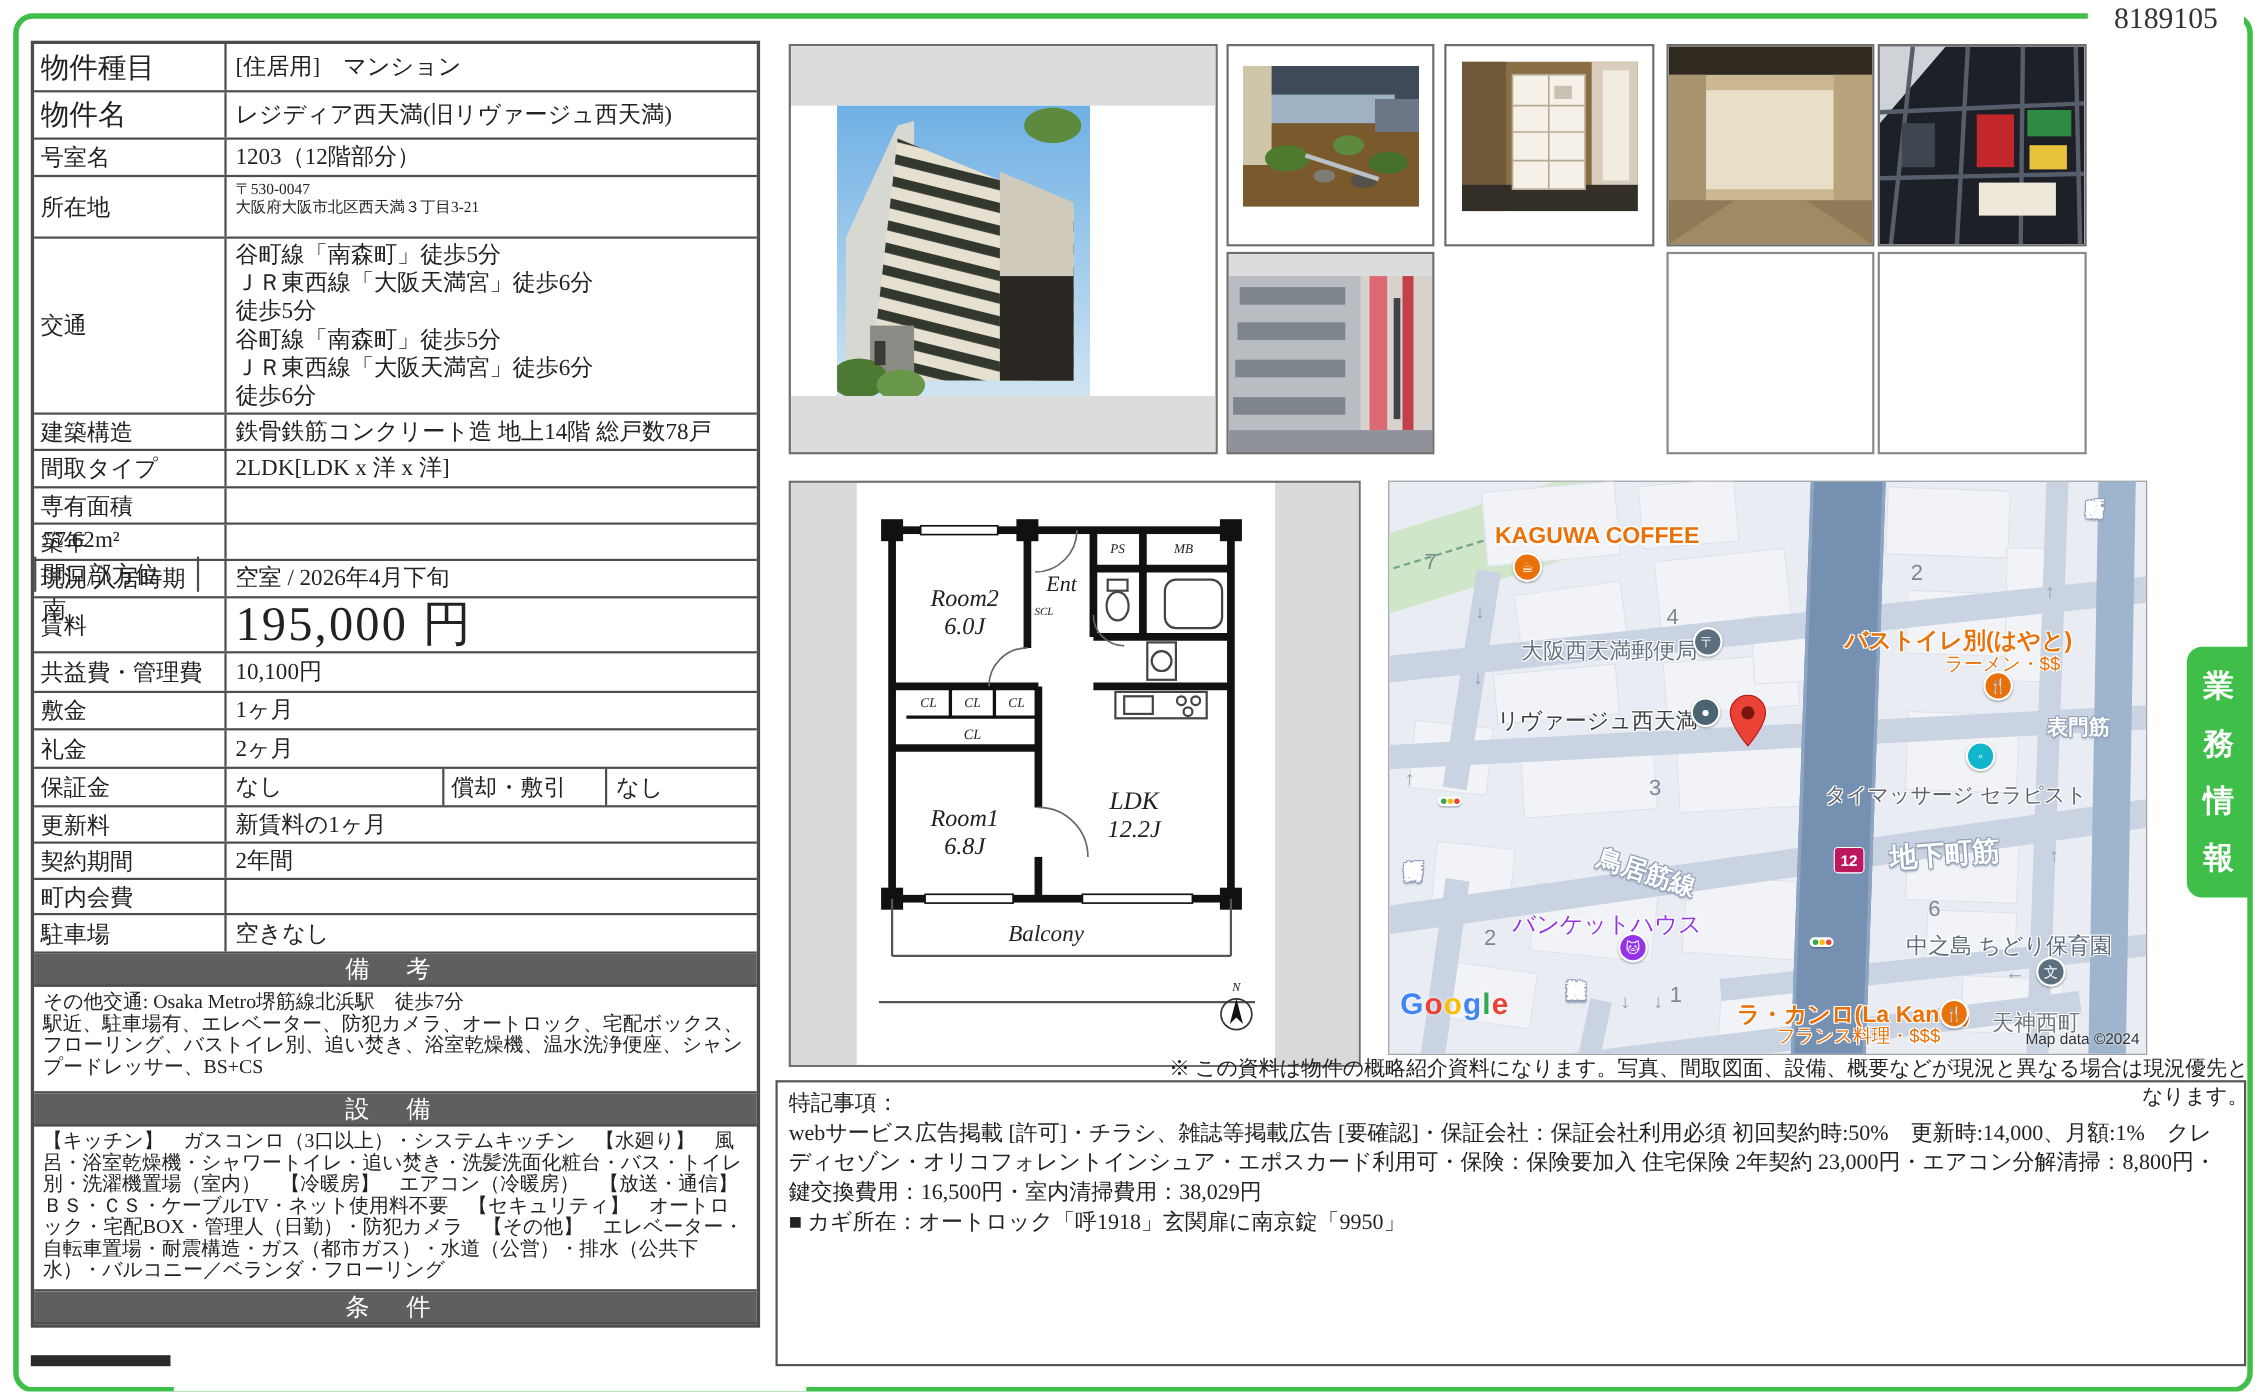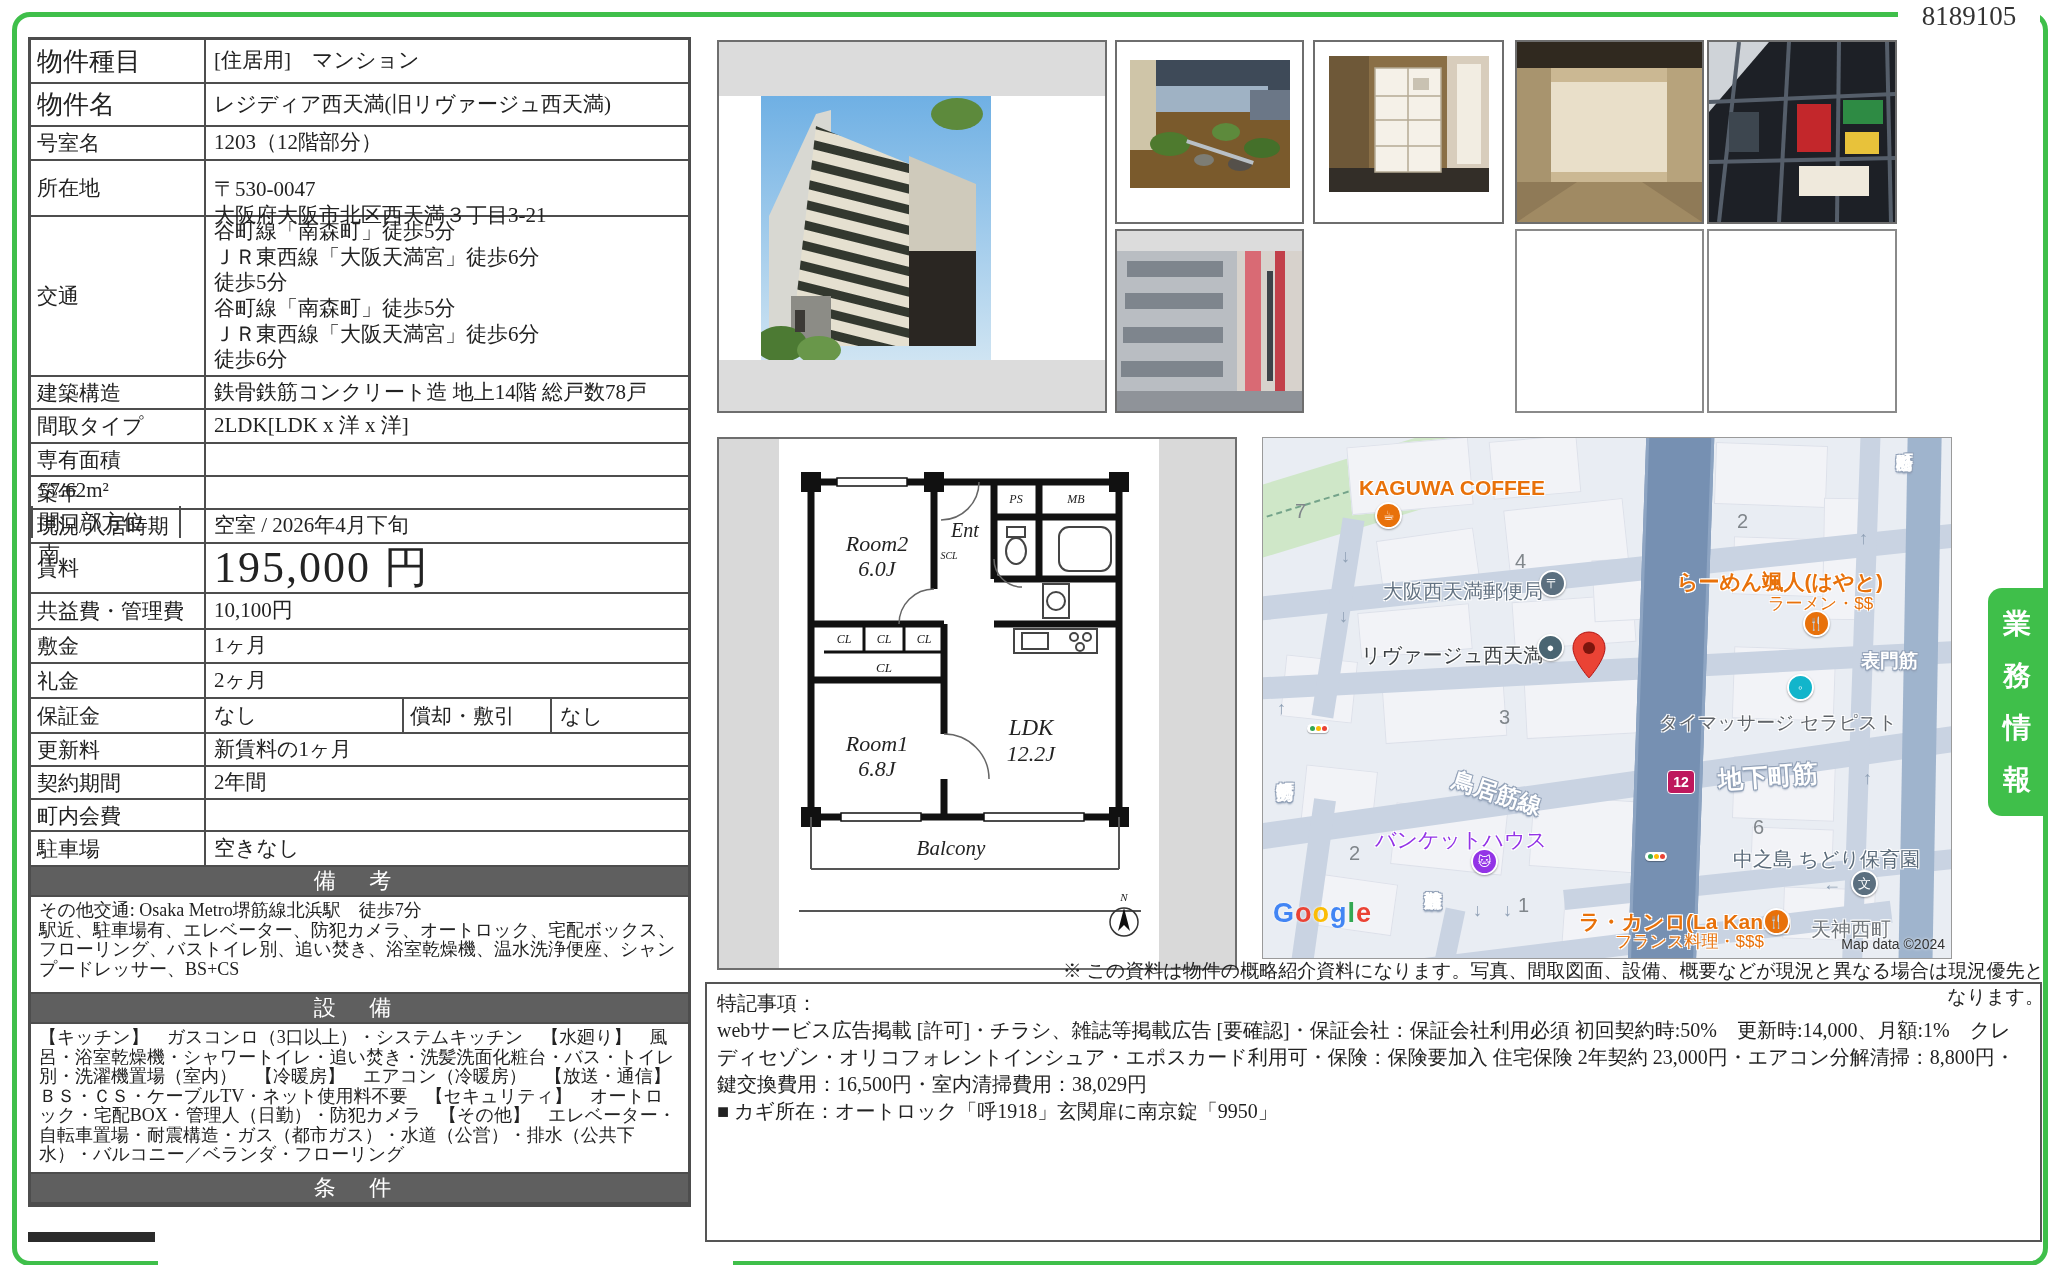--- a/index.html
+++ b/index.html
@@ -73,21 +73,21 @@
     <div class="t-row fs-big" style="height: 43px;">
       <div class="t-lbl">物件名</div>
       <div class="t-val">レジディア西天満(旧リヴァージュ西天満)</div>
     </div>
     <div class="t-row" style="height: 34px;">
       <div class="t-lbl">号室名</div>
       <div class="t-val">1203（12階部分）</div>
     </div>
     <div class="t-row" style="height: 56px;">
       <div class="t-lbl">所在地</div>
-      <div class="t-val" style="display: block; padding: 16px 8px; font-size: 21px;">〒530-0047
+      <div class="t-val" style="display: block; padding: 3px 8px; font-size: 14px;">〒530-0047
 大阪府大阪市北区西天満３丁目3-21</div>
     </div>
     <div class="t-row" style="height: 160px;">
       <div class="t-lbl">交通</div>
       <div class="t-val">谷町線「南森町」徒歩5分
 ＪＲ東西線「大阪天満宮」徒歩6分
 徒歩5分
 谷町線「南森町」徒歩5分
 ＪＲ東西線「大阪天満宮」徒歩6分
 徒歩6分</div>
@@ -410,21 +410,21 @@
     <div class="mlabel" style="left: 76px; top: 168px; color: rgb(143, 160, 181); font-size: 18px; font-weight: bold;">↓</div>
     <div class="mlabel" style="left: 596px; top: 90px; color: rgb(143, 160, 181); font-size: 18px; font-weight: bold;">↑</div>
     <div class="mlabel" style="left: 600px; top: 330px; color: rgb(143, 160, 181); font-size: 18px; font-weight: bold;">↑</div>
     <div class="mlabel" style="left: 210px; top: 462px; color: rgb(143, 160, 181); font-size: 18px; font-weight: bold;">↓</div>
     <div class="mlabel" style="left: 240px; top: 462px; color: rgb(143, 160, 181); font-size: 18px; font-weight: bold;">↓</div>
     <div class="mlabel" style="left: 14px; top: 260px; color: rgb(143, 160, 181); font-size: 18px; font-weight: bold;">↑</div>
     <div class="mlabel" style="left: 560px; top: 436px; color: rgb(143, 160, 181); font-size: 18px; font-weight: bold;">←</div>
     <div class="mlabel" style="left: 96px; top: 38px; font-size: 21px; color: rgb(232, 113, 10); font-weight: bold; text-shadow: rgb(255, 255, 255) 1px 1px 0px, rgb(255, 255, 255) -1px 1px 0px, rgb(255, 255, 255) 1px -1px 0px, rgb(255, 255, 255) -1px -1px 0px;">KAGUWA COFFEE</div>
     <div class="mlabel" style="left: 120px; top: 140px; font-size: 20px; color: rgb(100, 115, 131); text-shadow: rgb(255, 255, 255) 1px 1px 0px, rgb(255, 255, 255) -1px 1px 0px, rgb(255, 255, 255) 1px -1px 0px, rgb(255, 255, 255) -1px -1px 0px;">大阪西天満郵便局</div>
     <div class="mlabel" style="left: 98px; top: 204px; font-size: 20px; color: rgb(60, 64, 67); text-shadow: rgb(255, 255, 255) 1px 1px 0px, rgb(255, 255, 255) -1px 1px 0px, rgb(255, 255, 255) 1px -1px 0px, rgb(255, 255, 255) -1px -1px 0px;">リヴァージュ西天満</div>
-    <div class="mlabel" style="left: 414px; top: 130px; font-size: 21px; color: rgb(232, 113, 10); font-weight: bold; text-shadow: rgb(255, 255, 255) 1px 1px 0px, rgb(255, 255, 255) -1px 1px 0px, rgb(255, 255, 255) 1px -1px 0px, rgb(255, 255, 255) -1px -1px 0px;">らーめん颯人(はやと)</div>
+    <div class="mlabel" style="left: 414px; top: 130px; font-size: 21px; color: rgb(232, 113, 10); font-weight: bold; text-shadow: rgb(255, 255, 255) 1px 1px 0px, rgb(255, 255, 255) -1px 1px 0px, rgb(255, 255, 255) 1px -1px 0px, rgb(255, 255, 255) -1px -1px 0px;">バストイレ別(はやと)</div>
     <div class="mlabel" style="left: 505px; top: 154px; font-size: 17px; color: rgb(232, 113, 10); text-shadow: rgb(255, 255, 255) 1px 1px 0px, rgb(255, 255, 255) -1px 1px 0px, rgb(255, 255, 255) 1px -1px 0px, rgb(255, 255, 255) -1px -1px 0px;">ラーメン・$$</div>
     <div class="mlabel" style="left: 396px; top: 272px; font-size: 19px; color: rgb(95, 99, 104); text-shadow: rgb(255, 255, 255) 1px 1px 0px, rgb(255, 255, 255) -1px 1px 0px, rgb(255, 255, 255) 1px -1px 0px, rgb(255, 255, 255) -1px -1px 0px; text-align: right;">タイマッサージ セラピスト</div>
     <div class="mlabel" style="left: 112px; top: 388px; font-size: 21px; color: rgb(147, 52, 230); text-shadow: rgb(255, 255, 255) 1px 1px 0px, rgb(255, 255, 255) -1px 1px 0px, rgb(255, 255, 255) 1px -1px 0px, rgb(255, 255, 255) -1px -1px 0px;">バンケットハウス</div>
     <div class="mlabel" style="left: 316px; top: 470px; font-size: 21px; color: rgb(232, 113, 10); font-weight: bold; text-shadow: rgb(255, 255, 255) 1px 1px 0px, rgb(255, 255, 255) -1px 1px 0px, rgb(255, 255, 255) 1px -1px 0px, rgb(255, 255, 255) -1px -1px 0px;">ラ・カンロ(La Kanro)</div>
     <div class="mlabel" style="left: 352px; top: 492px; font-size: 17px; color: rgb(232, 113, 10); text-shadow: rgb(255, 255, 255) 1px 1px 0px, rgb(255, 255, 255) -1px 1px 0px, rgb(255, 255, 255) 1px -1px 0px, rgb(255, 255, 255) -1px -1px 0px;">フランス料理・$$$</div>
     <div class="mlabel" style="left: 470px; top: 408px; font-size: 20px; color: rgb(91, 107, 122); text-shadow: rgb(255, 255, 255) 1px 1px 0px, rgb(255, 255, 255) -1px 1px 0px, rgb(255, 255, 255) 1px -1px 0px, rgb(255, 255, 255) -1px -1px 0px;">中之島 ちどり保育園</div>
     <div class="mlabel" style="left: 548px; top: 478px; font-size: 20px; color: rgb(112, 117, 122); text-shadow: rgb(255, 255, 255) 1px 1px 0px, rgb(255, 255, 255) -1px 1px 0px, rgb(255, 255, 255) 1px -1px 0px, rgb(255, 255, 255) -1px -1px 0px;">天神西町</div>
     <div class="mlabel roadpill" style="left: 598px; top: 210px; font-size: 19px; transform: rotate(0deg);">表門筋</div>
     <div class="mlabel roadpill" style="left: 455px; top: 322px; font-size: 25px; transform: rotate(-4deg);">地下町筋</div>
     <div class="mlabel roadpill" style="left: 188px; top: 340px; font-size: 23px; transform: rotate(18deg);">鳥居筋線</div>

